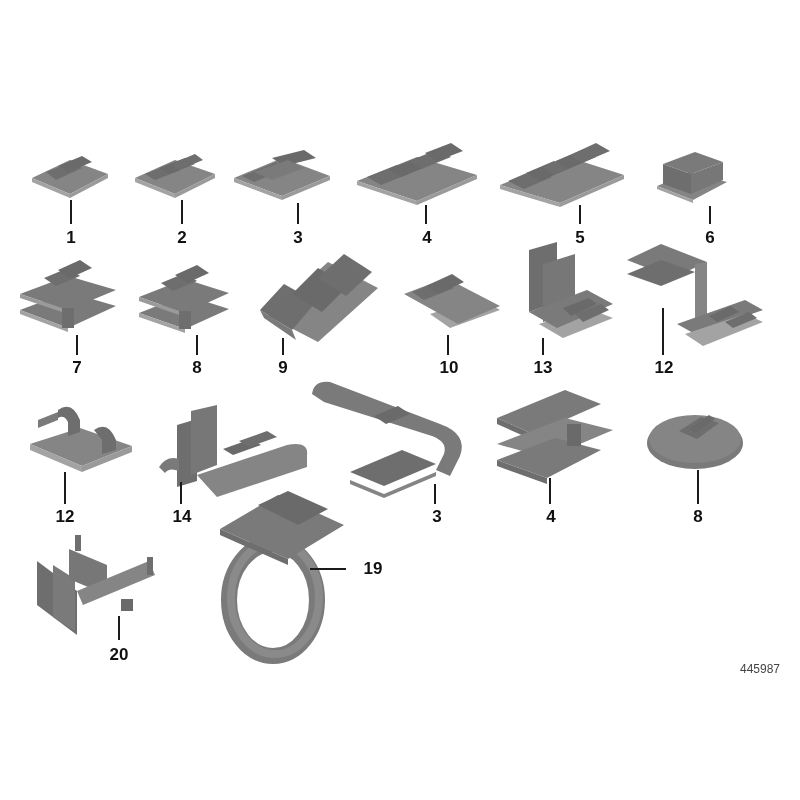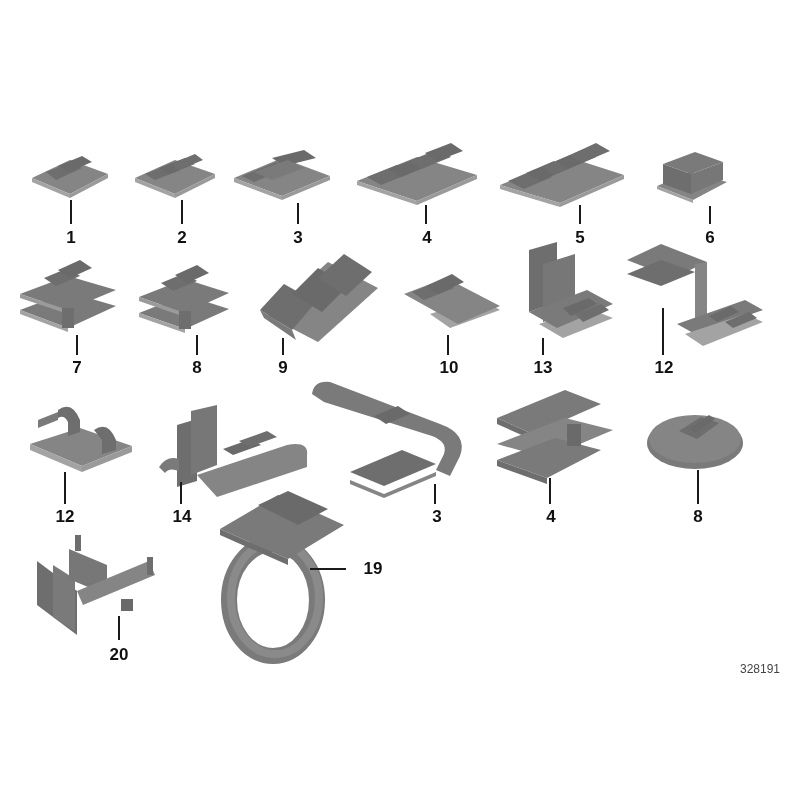--- a/index.html
+++ b/index.html
@@ -251,13 +251,13 @@
       <ellipse cx="55" cy="115" rx="44" ry="56" fill="none" stroke="#7a7a7a" stroke-width="16"></ellipse>
       <ellipse cx="57" cy="113" rx="44" ry="56" fill="none" stroke="#8a8a8a" stroke-width="8"></ellipse>
       <polygon points="2,44 60,10 126,40 70,74" fill="#7a7a7a"></polygon>
       <polygon points="2,44 70,74 70,80 2,50" fill="#6e6e6e"></polygon>
       <polygon points="40,20 70,6 110,24 80,40" fill="#6a6a6a"></polygon>
     </svg>
   </div>
 <div class="hleader" style="left:310px;top:568px;width:36px;"></div>
 <div class="num" style="left:373px;top:560px;">19</div>
 
-<div class="refid">328191</div>
+<div class="refid">445987</div>
 
 </body></html>

